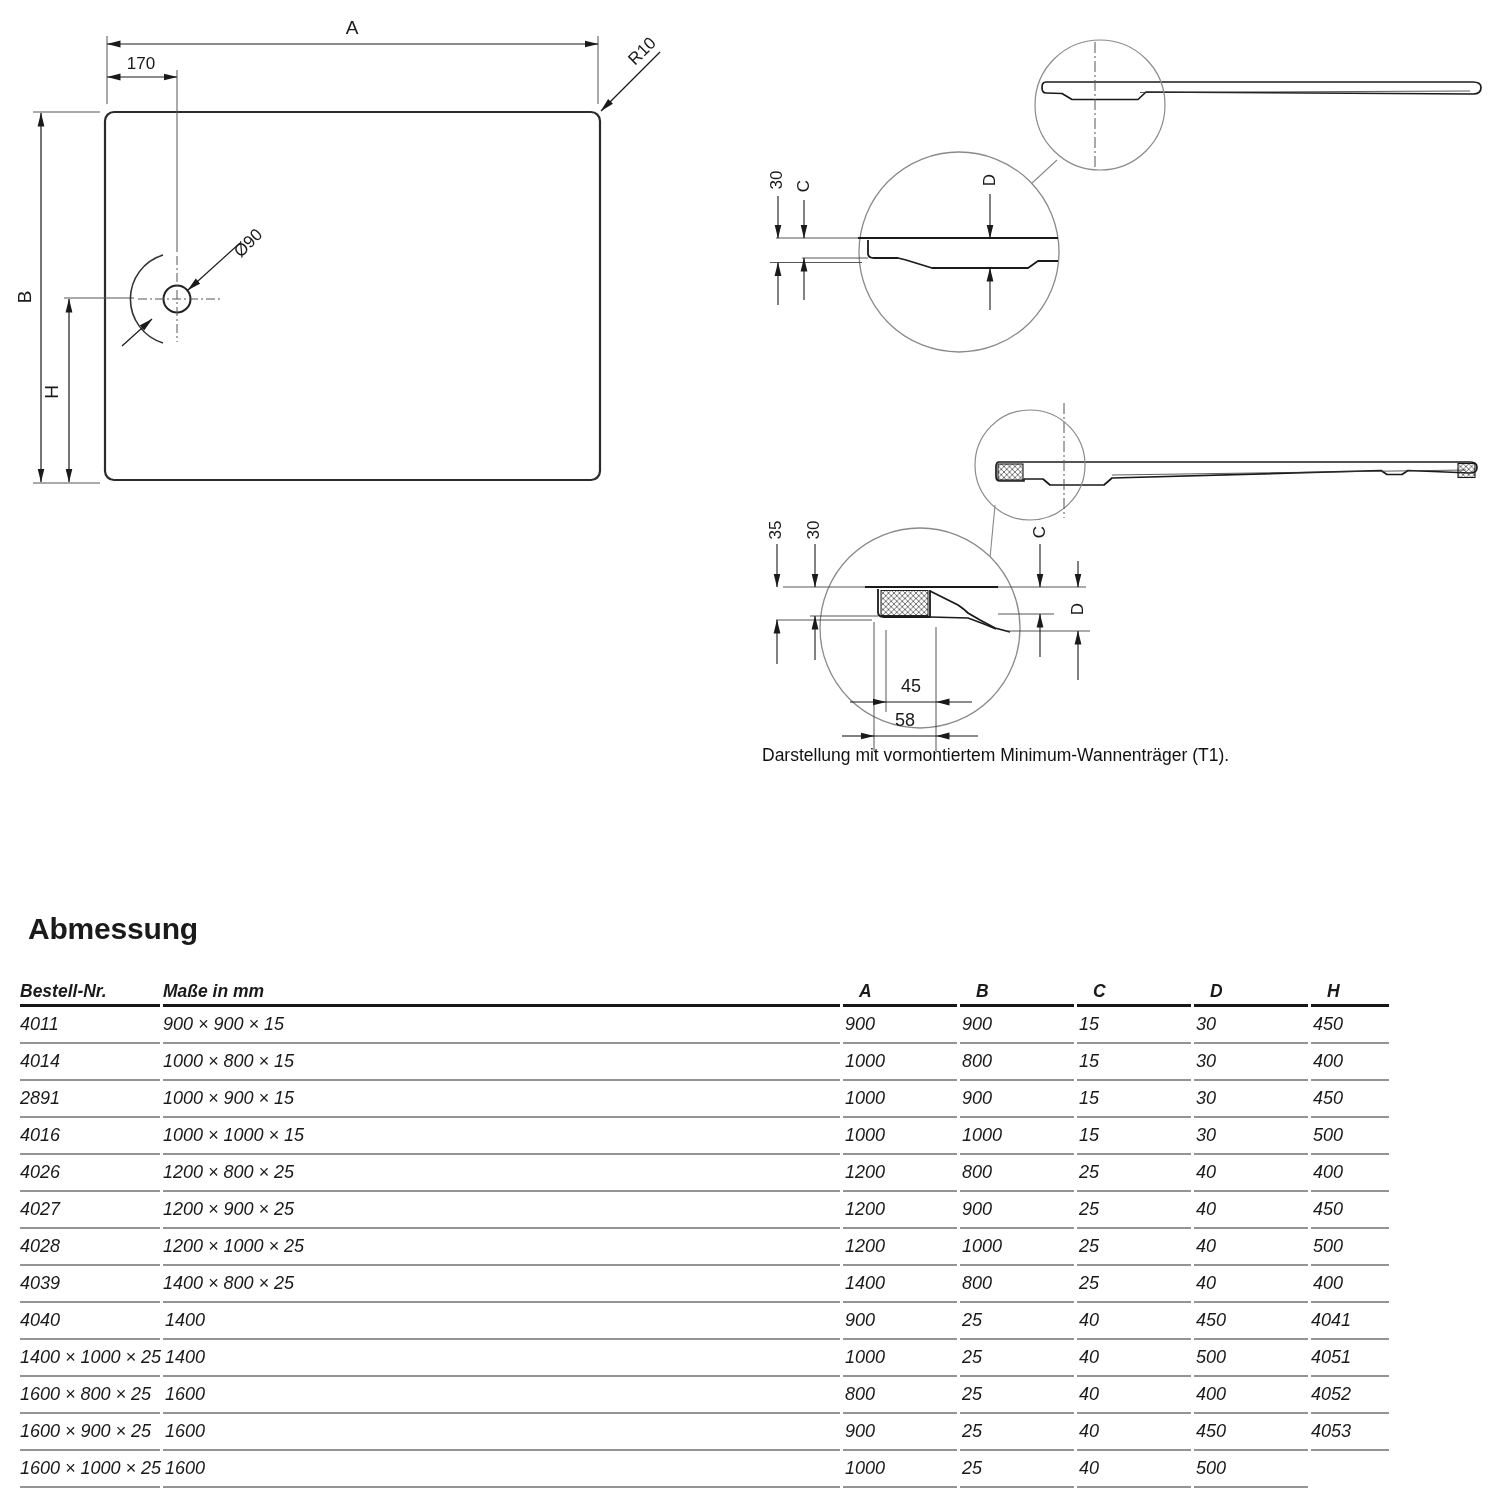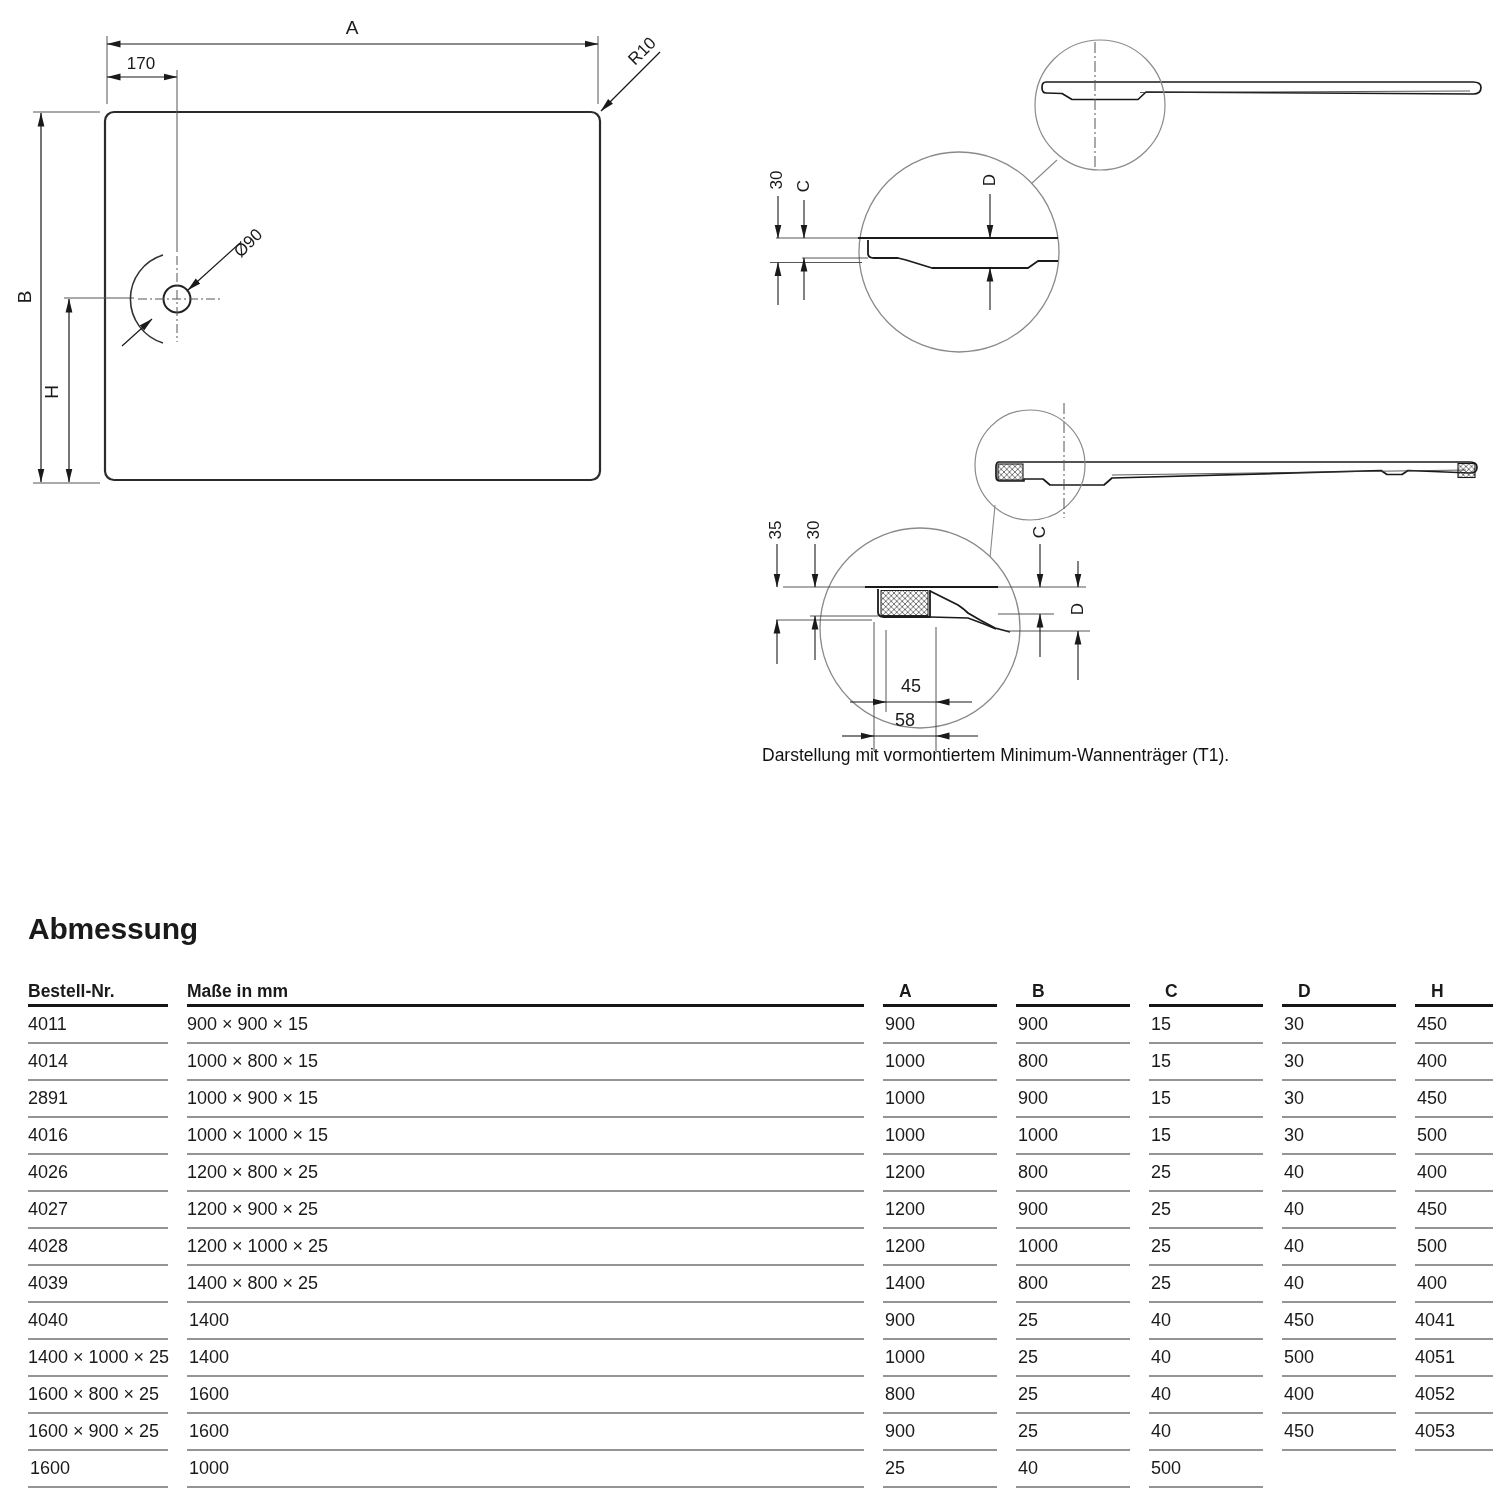--- a/index.html
+++ b/index.html
@@ -3,22 +3,22 @@
 <meta charset="utf-8">
 <style>
   html,body{margin:0;padding:0;background:#fff;}
   .page{position:relative;width:1500px;height:1500px;background:#ffffff;overflow:hidden;
         font-family:"Liberation Sans",sans-serif;color:#1a1a1a;}
   svg text{font-family:"Liberation Sans",sans-serif;fill:#1a1a1a;}
   .plan-svg{position:absolute;left:0;top:0;}
   .side-svg{position:absolute;left:740px;top:10px;}
   .caption{position:absolute;left:762px;top:745px;font-size:17.5px;color:#111;}
   .section-title{position:absolute;left:28px;top:912px;font-size:30px;font-weight:600;letter-spacing:-.2px;}
-  .dim-table{position:absolute;left:28px;top:975px;width:1472px;display:grid;
-             grid-template-columns:140px 677px 114px 114px 114px 114px 78px;column-gap:19px;}
+  .dim-table{position:absolute;left:20px;top:975px;width:1472px;display:grid;
+             grid-template-columns:140px 677px 114px 114px 114px 114px 78px;column-gap:3px;font-style:italic;}
   .dim-table .hcell{font-size:17.5px;font-weight:700;height:32px;border-bottom:3.5px solid #161616;
                     padding-top:6px;box-sizing:border-box;}
   .dim-table .hcell.num{padding-left:16px;}
   .dim-table .cell{font-size:18px;height:37px;border-bottom:2px solid #949494;
                    padding-top:7px;box-sizing:border-box;white-space:nowrap;}
   .dim-table .cell.num{padding-left:2px;}
 </style>
 </head>
 <body>
 
@@ -246,20 +246,21 @@
 
       <div class="cell">4052</div>
       <div class="cell">1600 × 900 × 25</div>
       <div class="cell num">1600</div>
       <div class="cell num">900</div>
       <div class="cell num">25</div>
       <div class="cell num">40</div>
       <div class="cell num">450</div>
 
       <div class="cell">4053</div>
+      <div class="cell">1600 × 1000 × 25</div>
       <div class="cell num">1600</div>
       <div class="cell num">1000</div>
       <div class="cell num">25</div>
       <div class="cell num">40</div>
       <div class="cell num">500</div>
     </div>
 
 </div>
 
 </body></html>

